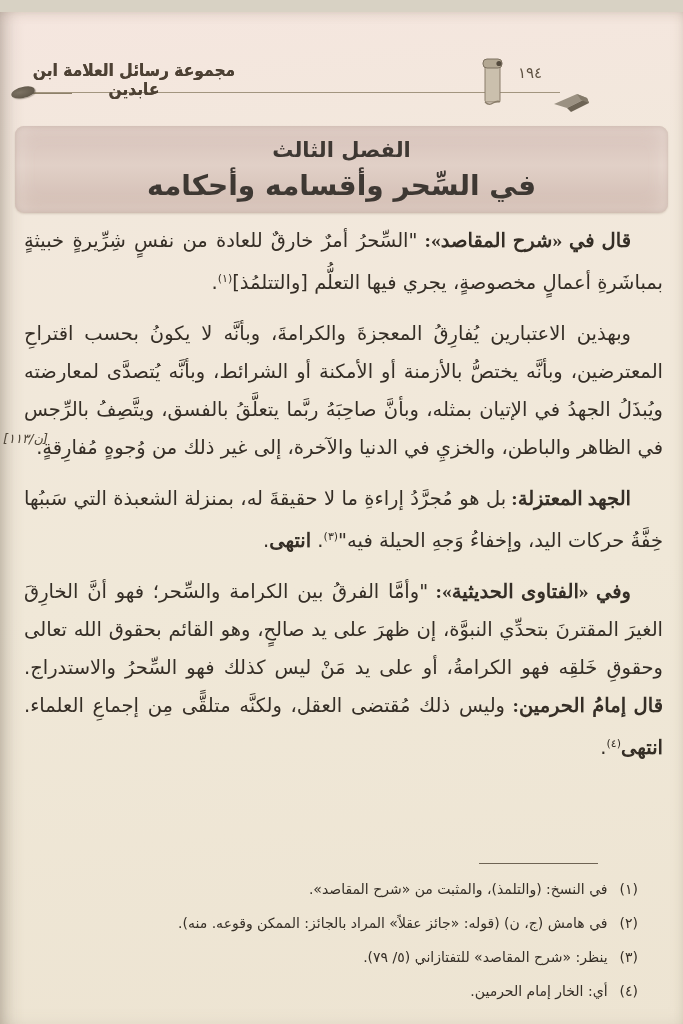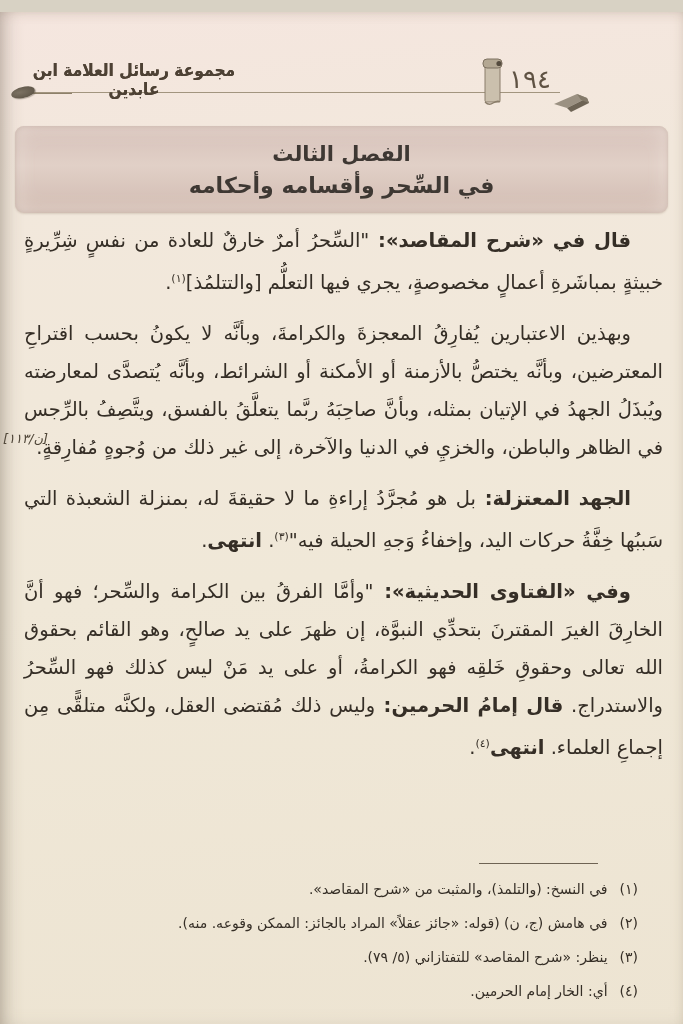--- a/index.html
+++ b/index.html
@@ -28,42 +28,42 @@
   }
   .leaf-ornament {
     position:absolute; left:11px; top:75px; width:24px; height:11px;
     background:radial-gradient(ellipse at 35% 45%, #7d7364, #564d40);
     border-radius:60% 40% 55% 45%; transform:rotate(-10deg);
     box-shadow:1px 1px 1px rgba(90,80,65,.4);
   }
   .scroll-icon { position:absolute; left:481px; top:45px; }
   .page-number {
     position:absolute; left:504px; top:52px; width:52px; text-align:center;
-    font-size:26px; color:#5f5243; direction:rtl;
+    font-size:15px; color:#5f5243; direction:rtl;
   }
   .nib-icon { position:absolute; left:553px; top:80px; }
   
   .chapter-box {
     position:absolute; left:15px; top:114px; width:653px; height:87px; border-radius:9px;
     background:linear-gradient(180deg, #d6c1b9 0%, #e1d0c7 45%, #d1bbb1 100%);
     box-shadow: inset 0 0 22px rgba(255,250,244,.45), inset 0 0 5px rgba(150,120,104,.45),
                 0 1px 2px rgba(140,120,100,.25);
     display:flex; flex-direction:column; justify-content:center; align-items:center; gap:7px;
     direction:rtl; color:#3e3833; font-weight:bold;
   }
   .chapter-line1 { font-size:21px; }
-  .chapter-line2 { font-size:22px; }
+  .chapter-line2 { font-size:28px; }
   
   .body-text {
     position:absolute; right:20px; left:24px; top:210px;
     direction:rtl; text-align:justify;
     font-size:19.5px; line-height:38px; color:#352e26;
   }
   .body-text p { margin:0 0 13px; text-indent:32px; }
-  .b { font-weight:bold; }
+  .b { font-weight:bold;font-family:Liberation Serif, serif; }
   .sup { font-size:11px; vertical-align:7px; letter-spacing:-1px; }
   .margin-note {
     position:absolute; left:3px; top:419px; direction:rtl;
     font-size:13px; color:#4e4537; white-space:nowrap;font-style:italic;
   }
   
   .fn-sep { position:absolute; left:479px; top:851px; width:119px; height:1px; background:#6e6353; }
   .footnotes {
     position:absolute; right:45px; left:40px; top:860px;
     direction:rtl; font-size:14px; line-height:34px; color:#352e26;

